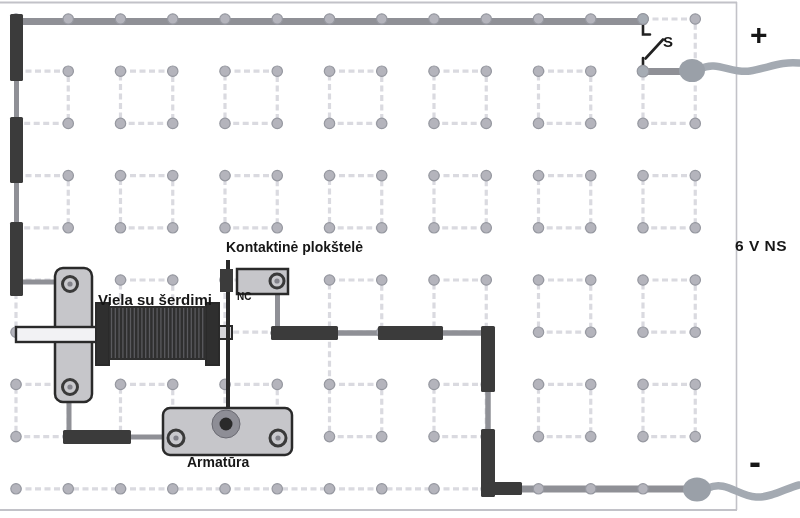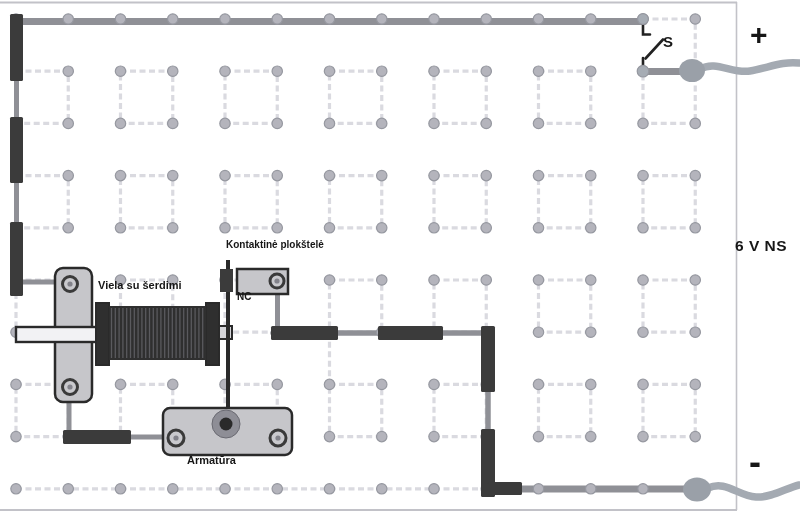--- a/index.html
+++ b/index.html
@@ -5,24 +5,24 @@
   html,body{margin:0;padding:0;background:#fff;}
   #stage{
     position:relative;width:800px;height:518px;overflow:hidden;
     background:#ffffff;font-family:"Liberation Sans",sans-serif;
   }
   #board-svg{position:absolute;left:0;top:0;}
   .lbl{
     position:absolute;font-weight:bold;color:#161616;white-space:nowrap;
     line-height:1;user-select:none;
   }
-  #lbl-contact-plate{left:226px;top:240px;font-size:10px;}
+  #lbl-contact-plate{left:226px;top:240px;font-size:14px;}
   #lbl-nc{left:237px;top:292px;font-size:10px;}
-  #lbl-coil{left:98px;top:280px;font-size:11px;}
-  #lbl-armature{left:187px;top:455px;font-size:11px;}
+  #lbl-coil{left:98px;top:292px;font-size:15px;}
+  #lbl-armature{left:187px;top:455px;font-size:14px;}
   #lbl-switch{left:663px;top:34px;font-size:15px;}
   #lbl-plus{left:750px;top:20px;font-size:30px;}
   #lbl-battery{left:735px;top:238px;font-size:15.5px;letter-spacing:.5px;}
   #lbl-minus{left:749px;top:444px;font-size:36px;}
 </style>
 </head>
 <body>
 
 <div id="stage">
   <svg id="board-svg" width="800" height="518" viewBox="0 0 800 518">

